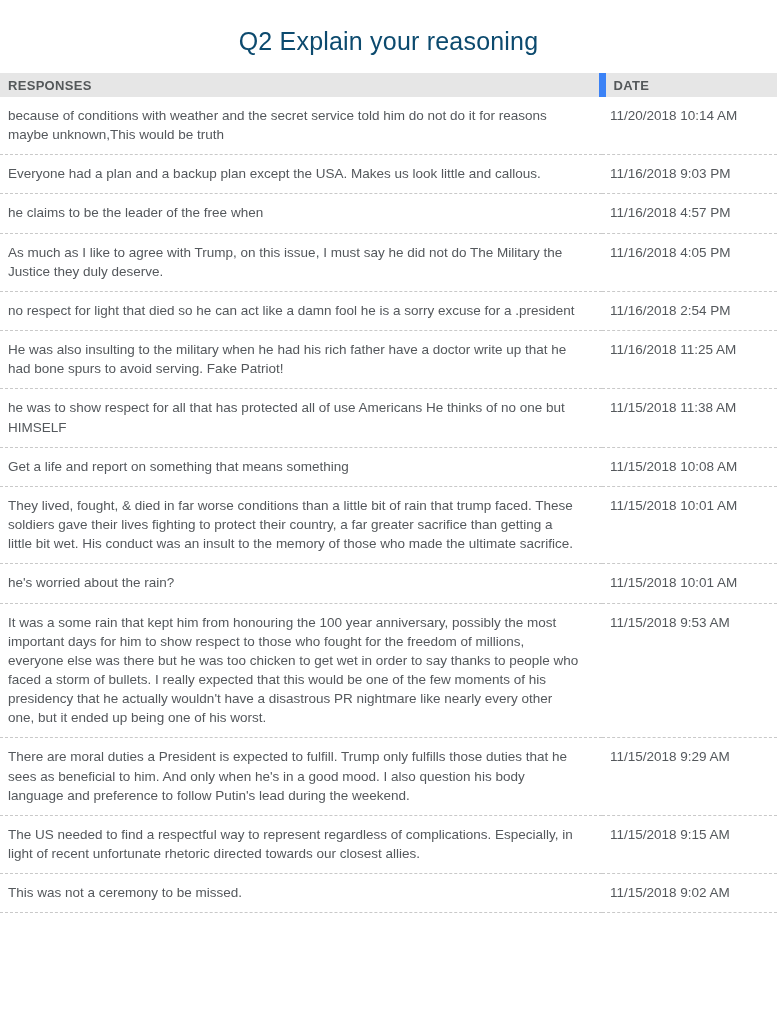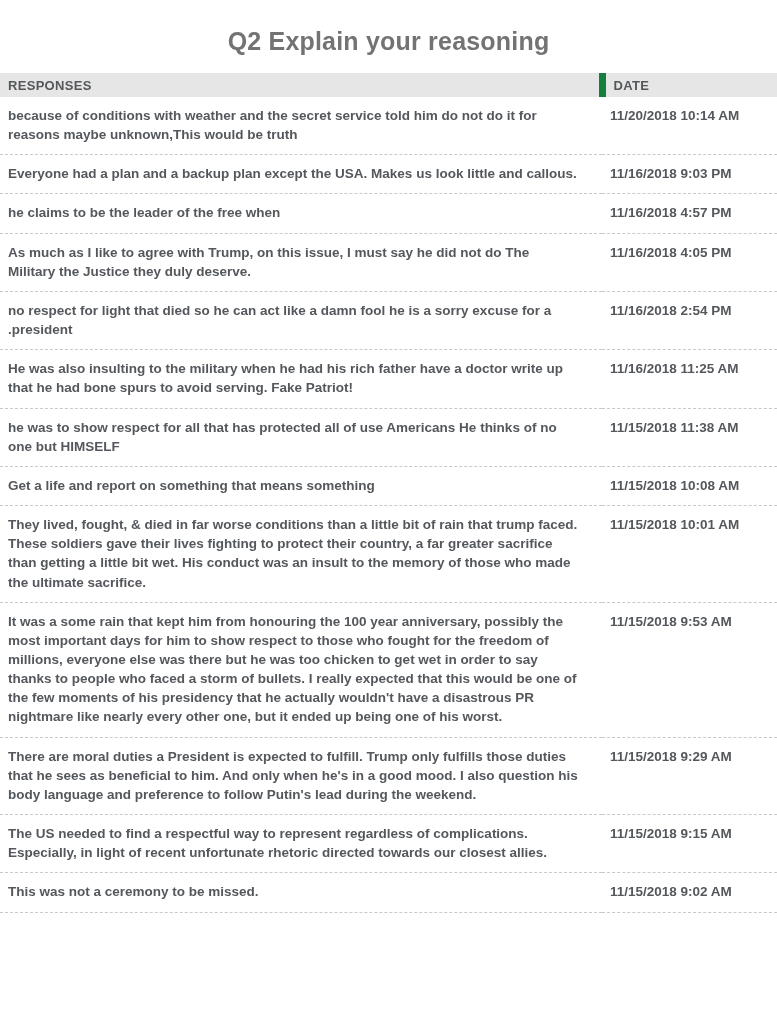--- a/index.html
+++ b/index.html
@@ -10,50 +10,49 @@
   }
   .page {
     width: 777px;
     min-height: 1024px;
     background: #ffffff;
     box-sizing: border-box;
   }
   .title {
     margin: 27px 0 17px 0;
     font-size: 25px;
-    font-weight: 700;
-    color: #737373;
+    font-weight: 400;
+    color: #0c4a6e;
     text-align: center;
     letter-spacing: 0.2px;
   }
   table.responses-table {
     width: 777px;
     border-collapse: collapse;
     table-layout: fixed;
   }
   col.col-response { width: 602px; }
   col.col-date { width: 175px; }
   th {
     background: #e6e6e6;
     color: #54585a;
     font-size: 13px;
     font-weight: 700;
     text-align: left;
     padding: 5px 8px 4px 8px;
     letter-spacing: 0.3px;
   }
-  th.th-responses { border-right: 7px solid #15803d; }
+  th.th-responses { border-right: 7px solid #3b82f6; }
   td {
     vertical-align: top;
     font-size: 13.5px;
     color: #54585c;
     line-height: 1.42;
     padding: 9px 8px 10px 8px;
     border-bottom: 1px dashed #c9c9c9;
-    font-weight: bold;
   }
   td.td-response { padding-right: 22px; }
   td.td-date { white-space: nowrap; }
 </style>
 </head>
 <body>
 
 <div class="page">
   <h1 class="title">Q2 Explain your reasoning</h1>
 
@@ -109,20 +108,24 @@
   <tr class="response-row">
     <td class="td-response">Get a life and report on something that means something</td>
     <td class="td-date">11/15/2018 10:08 AM</td>
   </tr>
 
   <tr class="response-row">
     <td class="td-response">They lived, fought, &amp; died in far worse conditions than a little bit of rain that trump faced. These soldiers gave their lives fighting to protect their country, a far greater sacrifice than getting a little bit wet. His conduct was an insult to the memory of those who made the ultimate sacrifice.</td>
     <td class="td-date">11/15/2018 10:01 AM</td>
   </tr>
 
+  <tr class="response-row">
+    <td class="td-response">he's worried about the rain?</td>
+    <td class="td-date">11/15/2018 10:01 AM</td>
+  </tr>
 
   <tr class="response-row">
     <td class="td-response">It was a some rain that kept him from honouring the 100 year anniversary, possibly the most important days for him to show respect to those who fought for the freedom of millions, everyone else was there but he was too chicken to get wet in order to say thanks to people who faced a storm of bullets. I really expected that this would be one of the few moments of his presidency that he actually wouldn't have a disastrous PR nightmare like nearly every other one, but it ended up being one of his worst.</td>
     <td class="td-date">11/15/2018 9:53 AM</td>
   </tr>
 
   <tr class="response-row">
     <td class="td-response">There are moral duties a President is expected to fulfill. Trump only fulfills those duties that he sees as beneficial to him. And only when he's in a good mood. I also question his body language and preference to follow Putin's lead during the weekend.</td>
     <td class="td-date">11/15/2018 9:29 AM</td>
   </tr>

